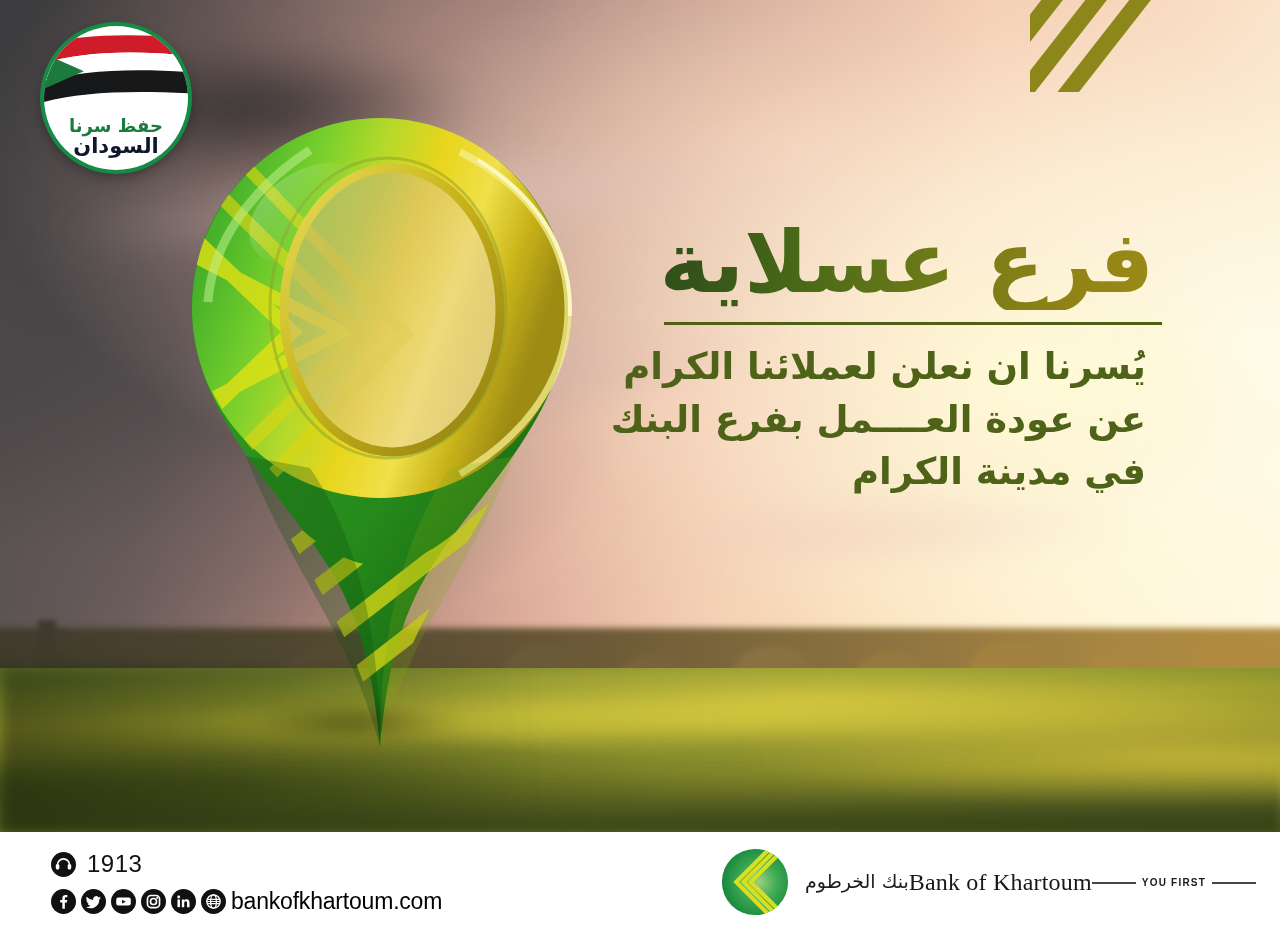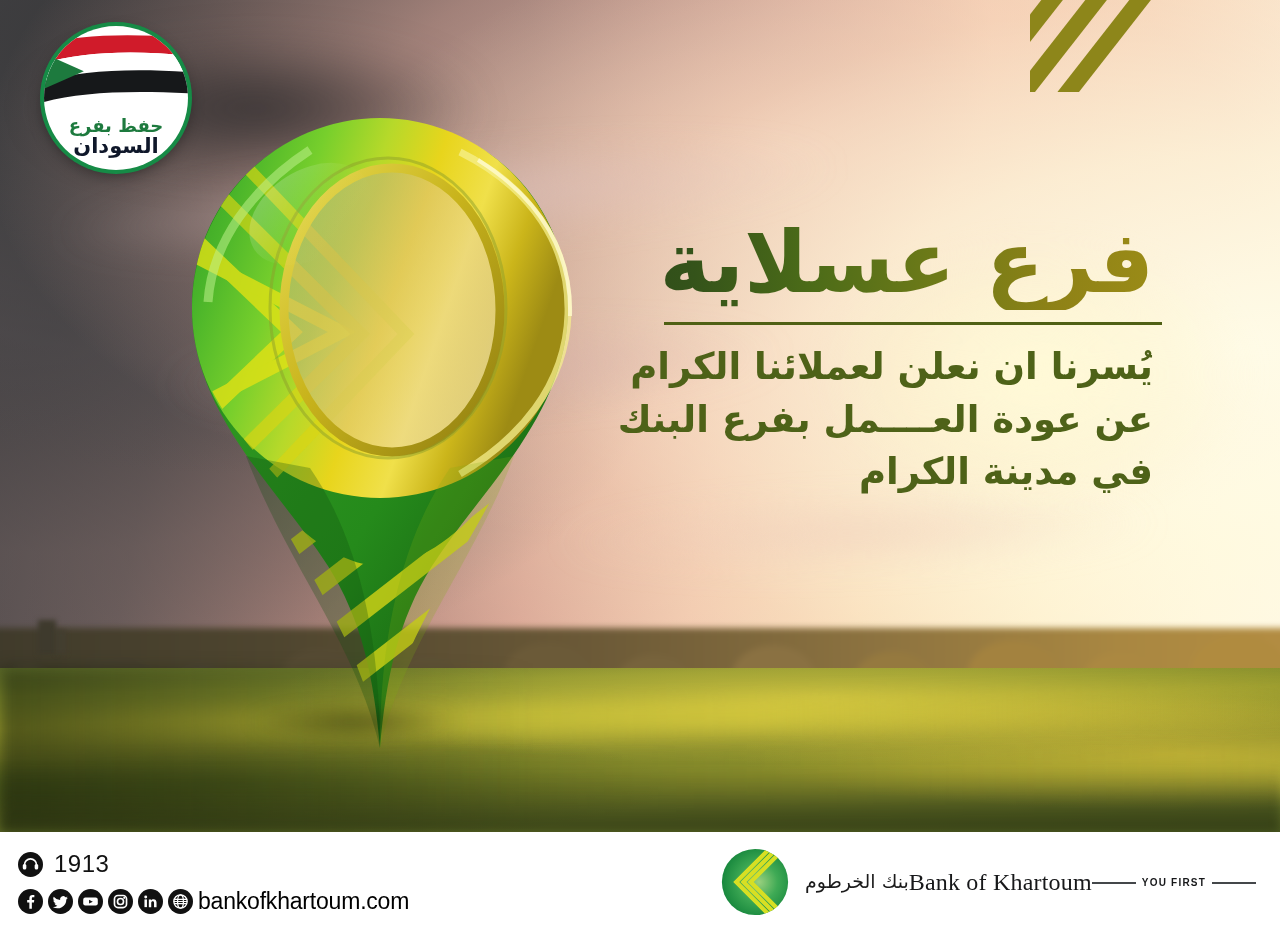--- a/index.html
+++ b/index.html
@@ -92,39 +92,39 @@
   
   .textblock{position:absolute;right:118px;top:206px;width:540px;text-align:right;direction:rtl;}
   .headline{
     margin:8px;font-size:86px;line-height:1.12;font-weight:bold;
     font-family:"DejaVu Sans","Liberation Sans",sans-serif;
     background:linear-gradient(270deg,#9a8b17 0%, #8f8216 18%, #6d7a18 42%, #4b6b18 66%, #34531a 88%, #2f4d19 100%);
     -webkit-background-clip:text;background-clip:text;color:transparent;
     letter-spacing:-1px;white-space:nowrap;
   }
   .rule{height:3px;background:#4f6014;margin:12px 0 16px 0;width:498px;margin-left:auto;}
-  .bodytext{margin:9px;font-size:37px;line-height:1.42;font-weight:bold;color:#4e6218;
+  .bodytext{margin:16px;font-size:37px;line-height:1.42;font-weight:bold;color:#4e6218;
     font-family:"DejaVu Sans","Liberation Sans",sans-serif;}
   .bodytext .ln{display:block;white-space:nowrap;}
 
   
   .corner{position:absolute;right:0;top:0;width:250px;height:92px;overflow:hidden;pointer-events:none;}
   .corner i{position:absolute;top:-70px;width:17px;height:210px;background:#8d861a;transform:rotate(38deg);transform-origin:top left;}
 
   
   .badge{position:absolute;left:44px;top:26px;width:144px;height:144px;border-radius:50%;
     background:#fff;box-shadow:0 0 0 4px #168b46, 0 6px 16px rgba(0,0,0,.45);overflow:hidden;}
   .badge .flag{position:absolute;left:-8%;top:4%;width:120%;height:56%;}
   .badge .btext{position:absolute;left:0;right:0;bottom:12px;text-align:center;direction:rtl;line-height:1.08;}
   .badge .b1{font-size:18px;font-weight:bold;color:#1d7a3e;font-family:"DejaVu Sans",sans-serif;display:block;}
   .badge .b2{font-size:21px;font-weight:bold;color:#0f172a;font-family:"DejaVu Sans",sans-serif;display:block;}
 
   
   .footer{position:absolute;left:0;top:832px;width:1280px;height:114px;background:#ffffff;}
-  .contact{position:absolute;left:18px;top:18px;}
+  .contact{position:absolute;left:51px;top:18px;}
   .row{display:flex;align-items:center;}
   .row.hot{margin-bottom:10px;}
   .hotnum{font-size:24px;font-weight:500;color:#111;margin-left:6px;font-family:"Liberation Sans",sans-serif;letter-spacing:.5px;}
   .sico{width:25px;height:25px;margin-right:5px;display:block;}
   .site{font-size:23px;color:#000000;margin-right:8px;font-family:"Liberation Sans",sans-serif;letter-spacing:-.2px;}
 
   .boklogo{position:absolute;right:24px;top:14px;display:flex;align-items:center;}
   .bokmark{width:72px;height:72px;margin-right:14px;}
   .boktext{display:flex;flex-direction:row;align-items:center;}
   .bokar{font-size:19px;color:#1b1b1b;font-family:"DejaVu Sans",sans-serif;line-height:1;direction:rtl;}
@@ -265,21 +265,21 @@
   </div>
 
   <div class="badge">
     <svg class="flag" viewBox="0 0 120 70" preserveAspectRatio="none">
       <path d="M0,14 C26,2 64,0 120,6 L120,22 C66,14 28,18 0,30 Z" fill="#d01b2a"></path>
       <path d="M0,30 C28,18 66,14 120,22 L120,36 C66,30 28,34 0,46 Z" fill="#ffffff"></path>
       <path d="M0,46 C28,34 66,30 120,36 L120,54 C66,50 28,52 0,64 Z" fill="#16181a"></path>
       <path d="M0,14 L36,34 L0,54 Z" fill="#1d7a3e"></path>
     </svg>
     <div class="btext">
-      <span class="b1">حفظ بفرع</span>
+      <span class="b1">حفظ سرنا</span>
       <span class="b2">السودان</span>
     </div>
   </div>
 
   <div class="textblock">
     <h1 class="headline">فرع عسلاية</h1>
     <div class="rule"></div>
     <p class="bodytext">
       <span class="ln">يُسرنا ان نعلن لعملائنا الكرام</span>
       <span class="ln">عن عودة العــــمل بفرع البنك</span>

